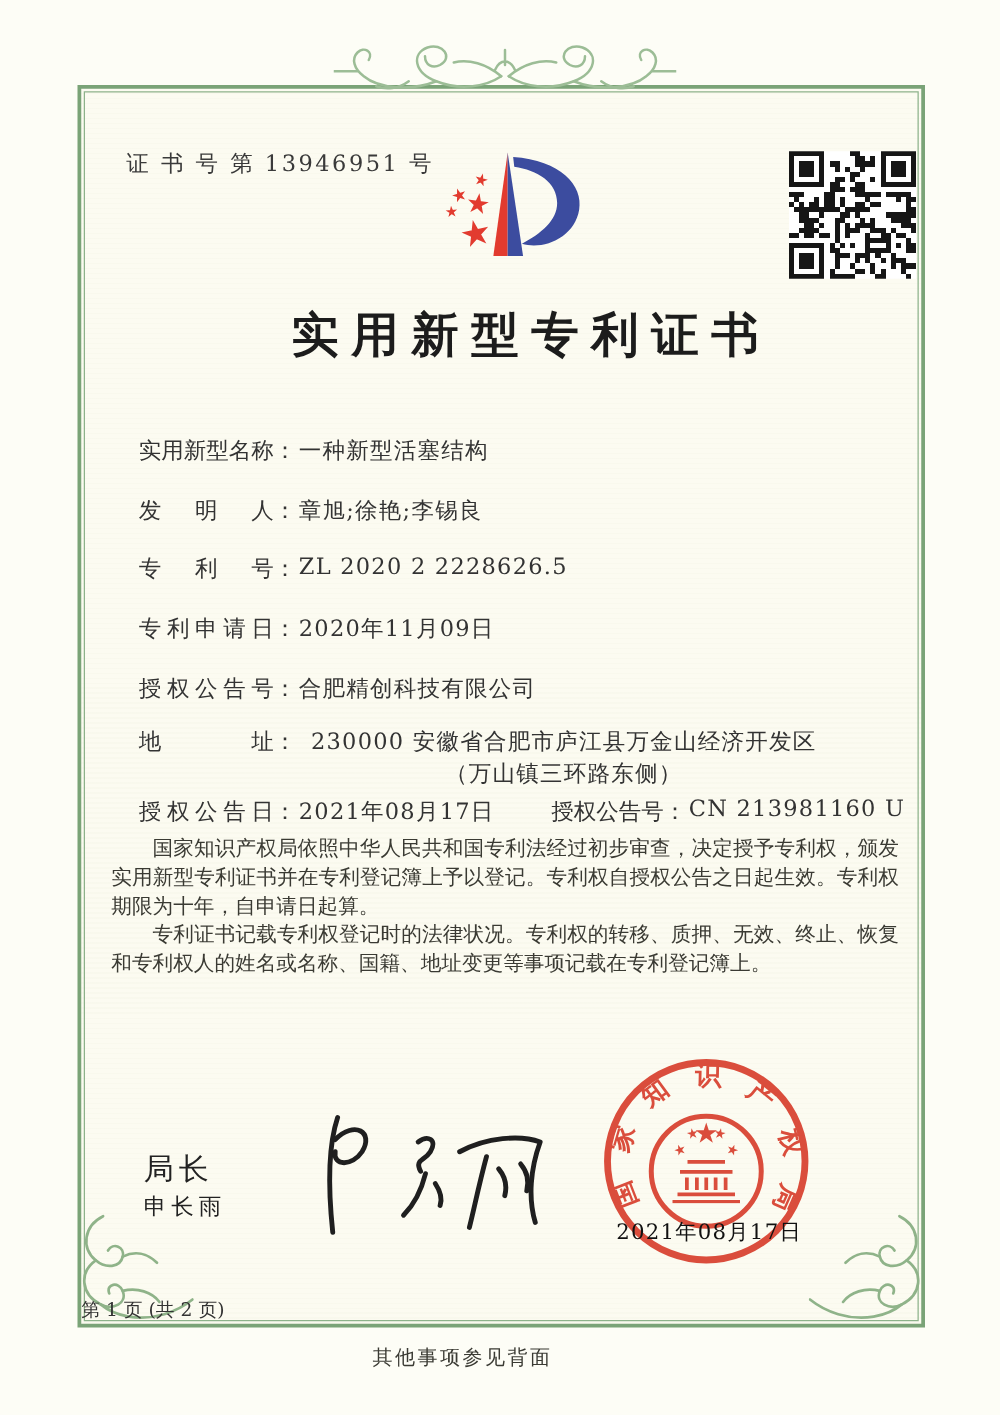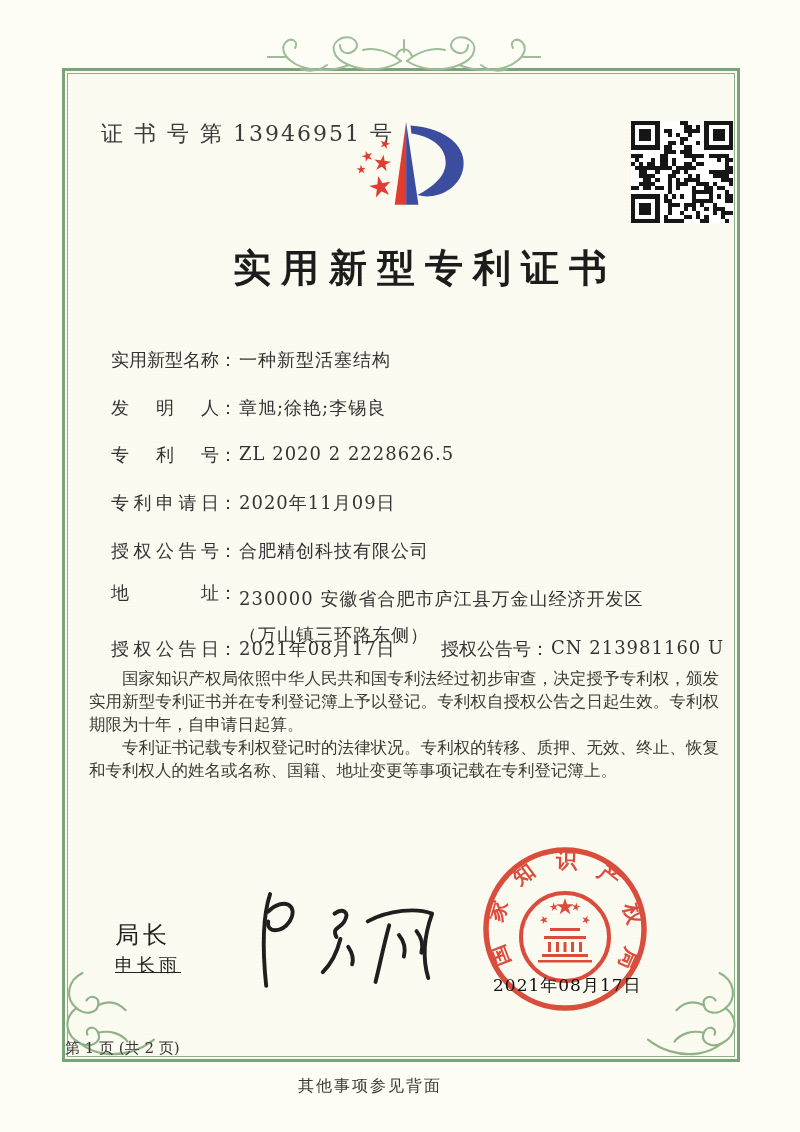--- a/index.html
+++ b/index.html
@@ -19,46 +19,46 @@
       #fcfbf1;
   }
   .frame-inner{
     position:absolute;inset:2px;border:1px solid #8db28a;pointer-events:none;
   }
   
   .orn-top{position:absolute;left:202px;top:-46px;width:274px;height:60px;}
   .orn-bl{position:absolute;left:-8px;bottom:-10px;width:98px;height:98px;}
   .orn-br{position:absolute;right:-8px;bottom:-10px;width:98px;height:98px;transform:scaleX(-1);}
   
-  .cert-no{position:absolute;left:36px;top:48px;font-size:22px;letter-spacing:2px;color:#3a3a3a;}
+  .cert-no{position:absolute;left:36px;top:48px;font-size:18px;letter-spacing:2px;color:#3a3a3a;}
   .logo{position:absolute;left:276px;top:40px;width:132px;height:110px;}
   .qr{position:absolute;left:566px;top:50px;width:102px;height:102px;}
   .cert-title{
     position:absolute;left:0;top:172px;width:100%;text-align:center;
     font-size:38px;font-weight:bold;letter-spacing:10px;color:#1c1c1c;margin:0;padding-left:24px;
   }
   
   .fields{position:absolute;left:46px;top:0;width:600px;}
   .frow{position:absolute;left:0;font-size:18px;white-space:nowrap;color:#333;}
   .flabel{display:inline-block;width:108px;text-align:justify;text-align-last:justify;vertical-align:top;}
   .fcolon{display:inline-block;width:18px;vertical-align:top;}
   .fvalue{display:inline-block;margin-left:2px;vertical-align:top;letter-spacing:1px;}
-  .fvalue.wrap{white-space:normal;width:424px;line-height:36px;}
+  .fvalue.wrap{white-space:normal;width:424px;line-height:26px;text-align:center;}
   .fpair2{position:absolute;left:330px;top:0;}
   
   .paras{
     position:absolute;left:24px;top:596px;width:630px;
     font-size:16.5px;line-height:23px;text-align:justify;color:#3a3a33;
   }
   .paras p{margin:0;text-indent:2em;}
   
   .officer-title{position:absolute;left:50px;top:848px;font-size:24px;letter-spacing:4px;
     font-family:"DejaVu Sans","Liberation Sans",sans-serif;color:#222;}
   .officer-name{position:absolute;left:50px;top:882px;font-size:18px;letter-spacing:4px;
-    font-family:"DejaVu Sans","Liberation Sans",sans-serif;color:#222;text-decoration:underline;}
+    font-family:"DejaVu Sans","Liberation Sans",sans-serif;color:#222;}
   .signature{position:absolute;left:168px;top:812px;width:205px;height:110px;}
   .seal{position:absolute;left:415px;top:773px;width:170px;height:170px;opacity:.93;}
   .seal-date{position:absolute;left:428px;top:903px;width:160px;font-size:17px;color:#111;
     letter-spacing:1px;z-index:5;}
   
   .page-info{position:absolute;left:0;top:968px;width:100%;text-align:left;font-size:15px;color:#333;}
   .back-note{position:absolute;left:0;top:1076px;width:740px;text-align:center;
     font-size:16px;color:#3a3a33;letter-spacing:2px;}
 </style>
 </head>

